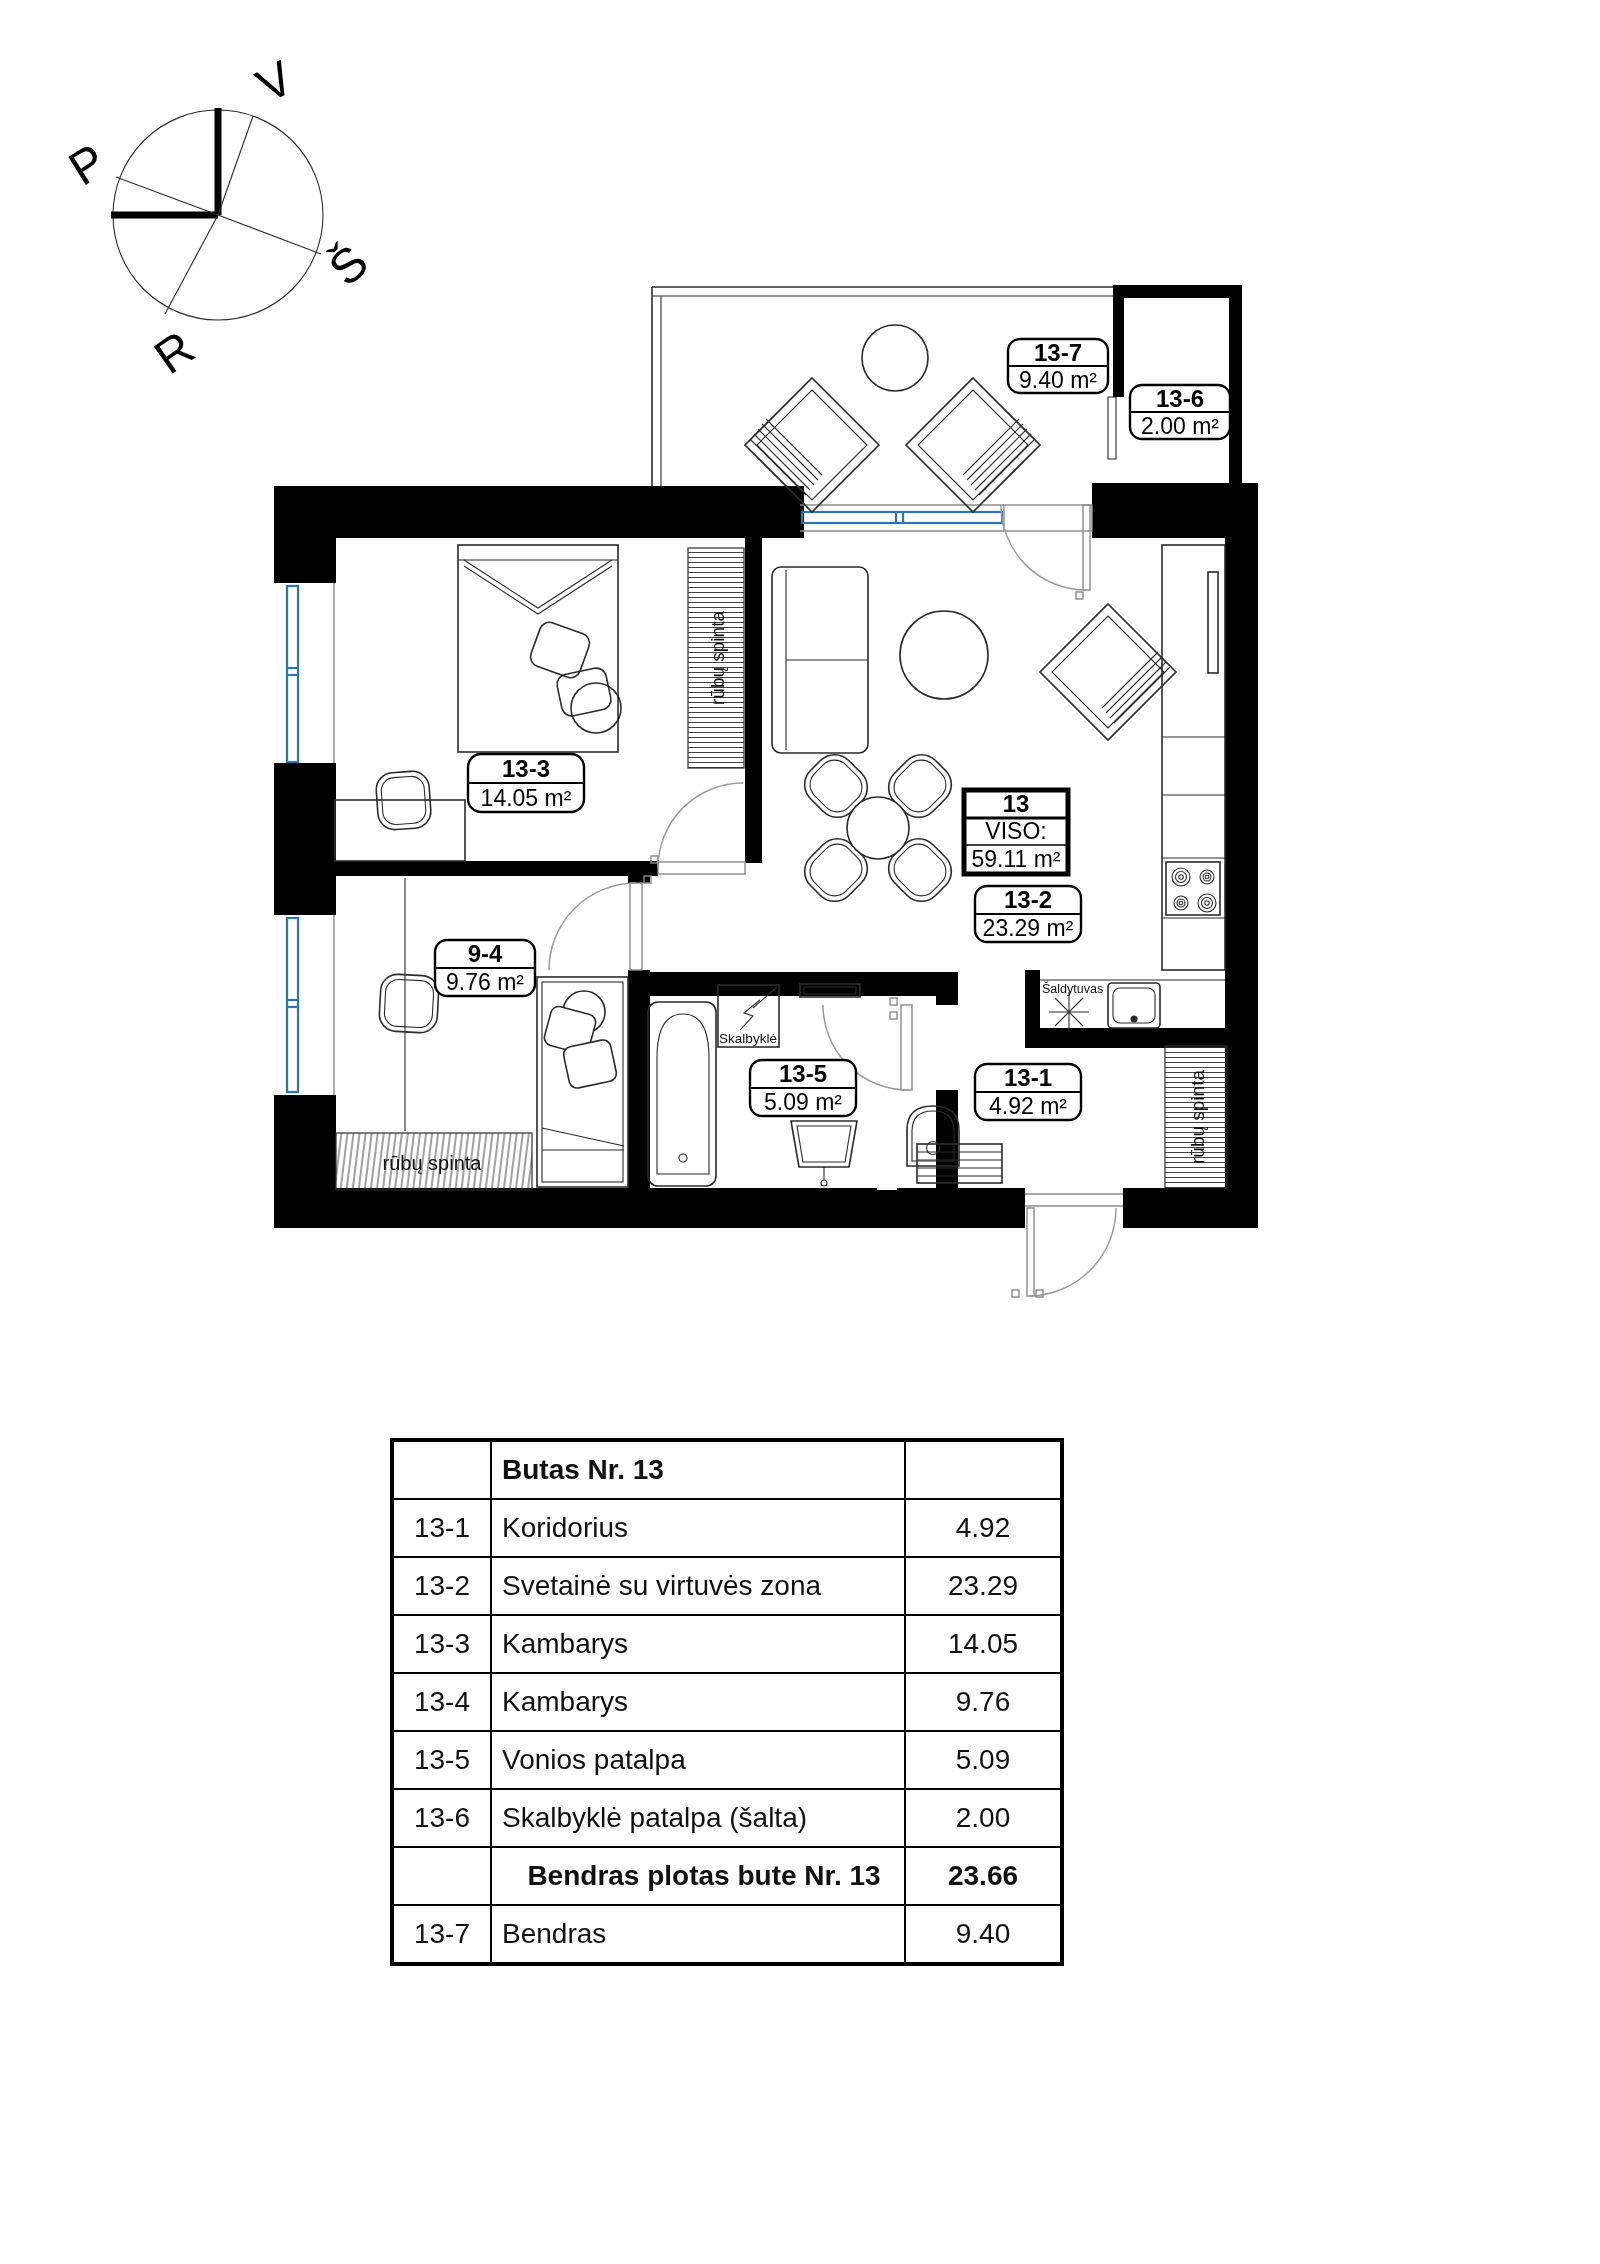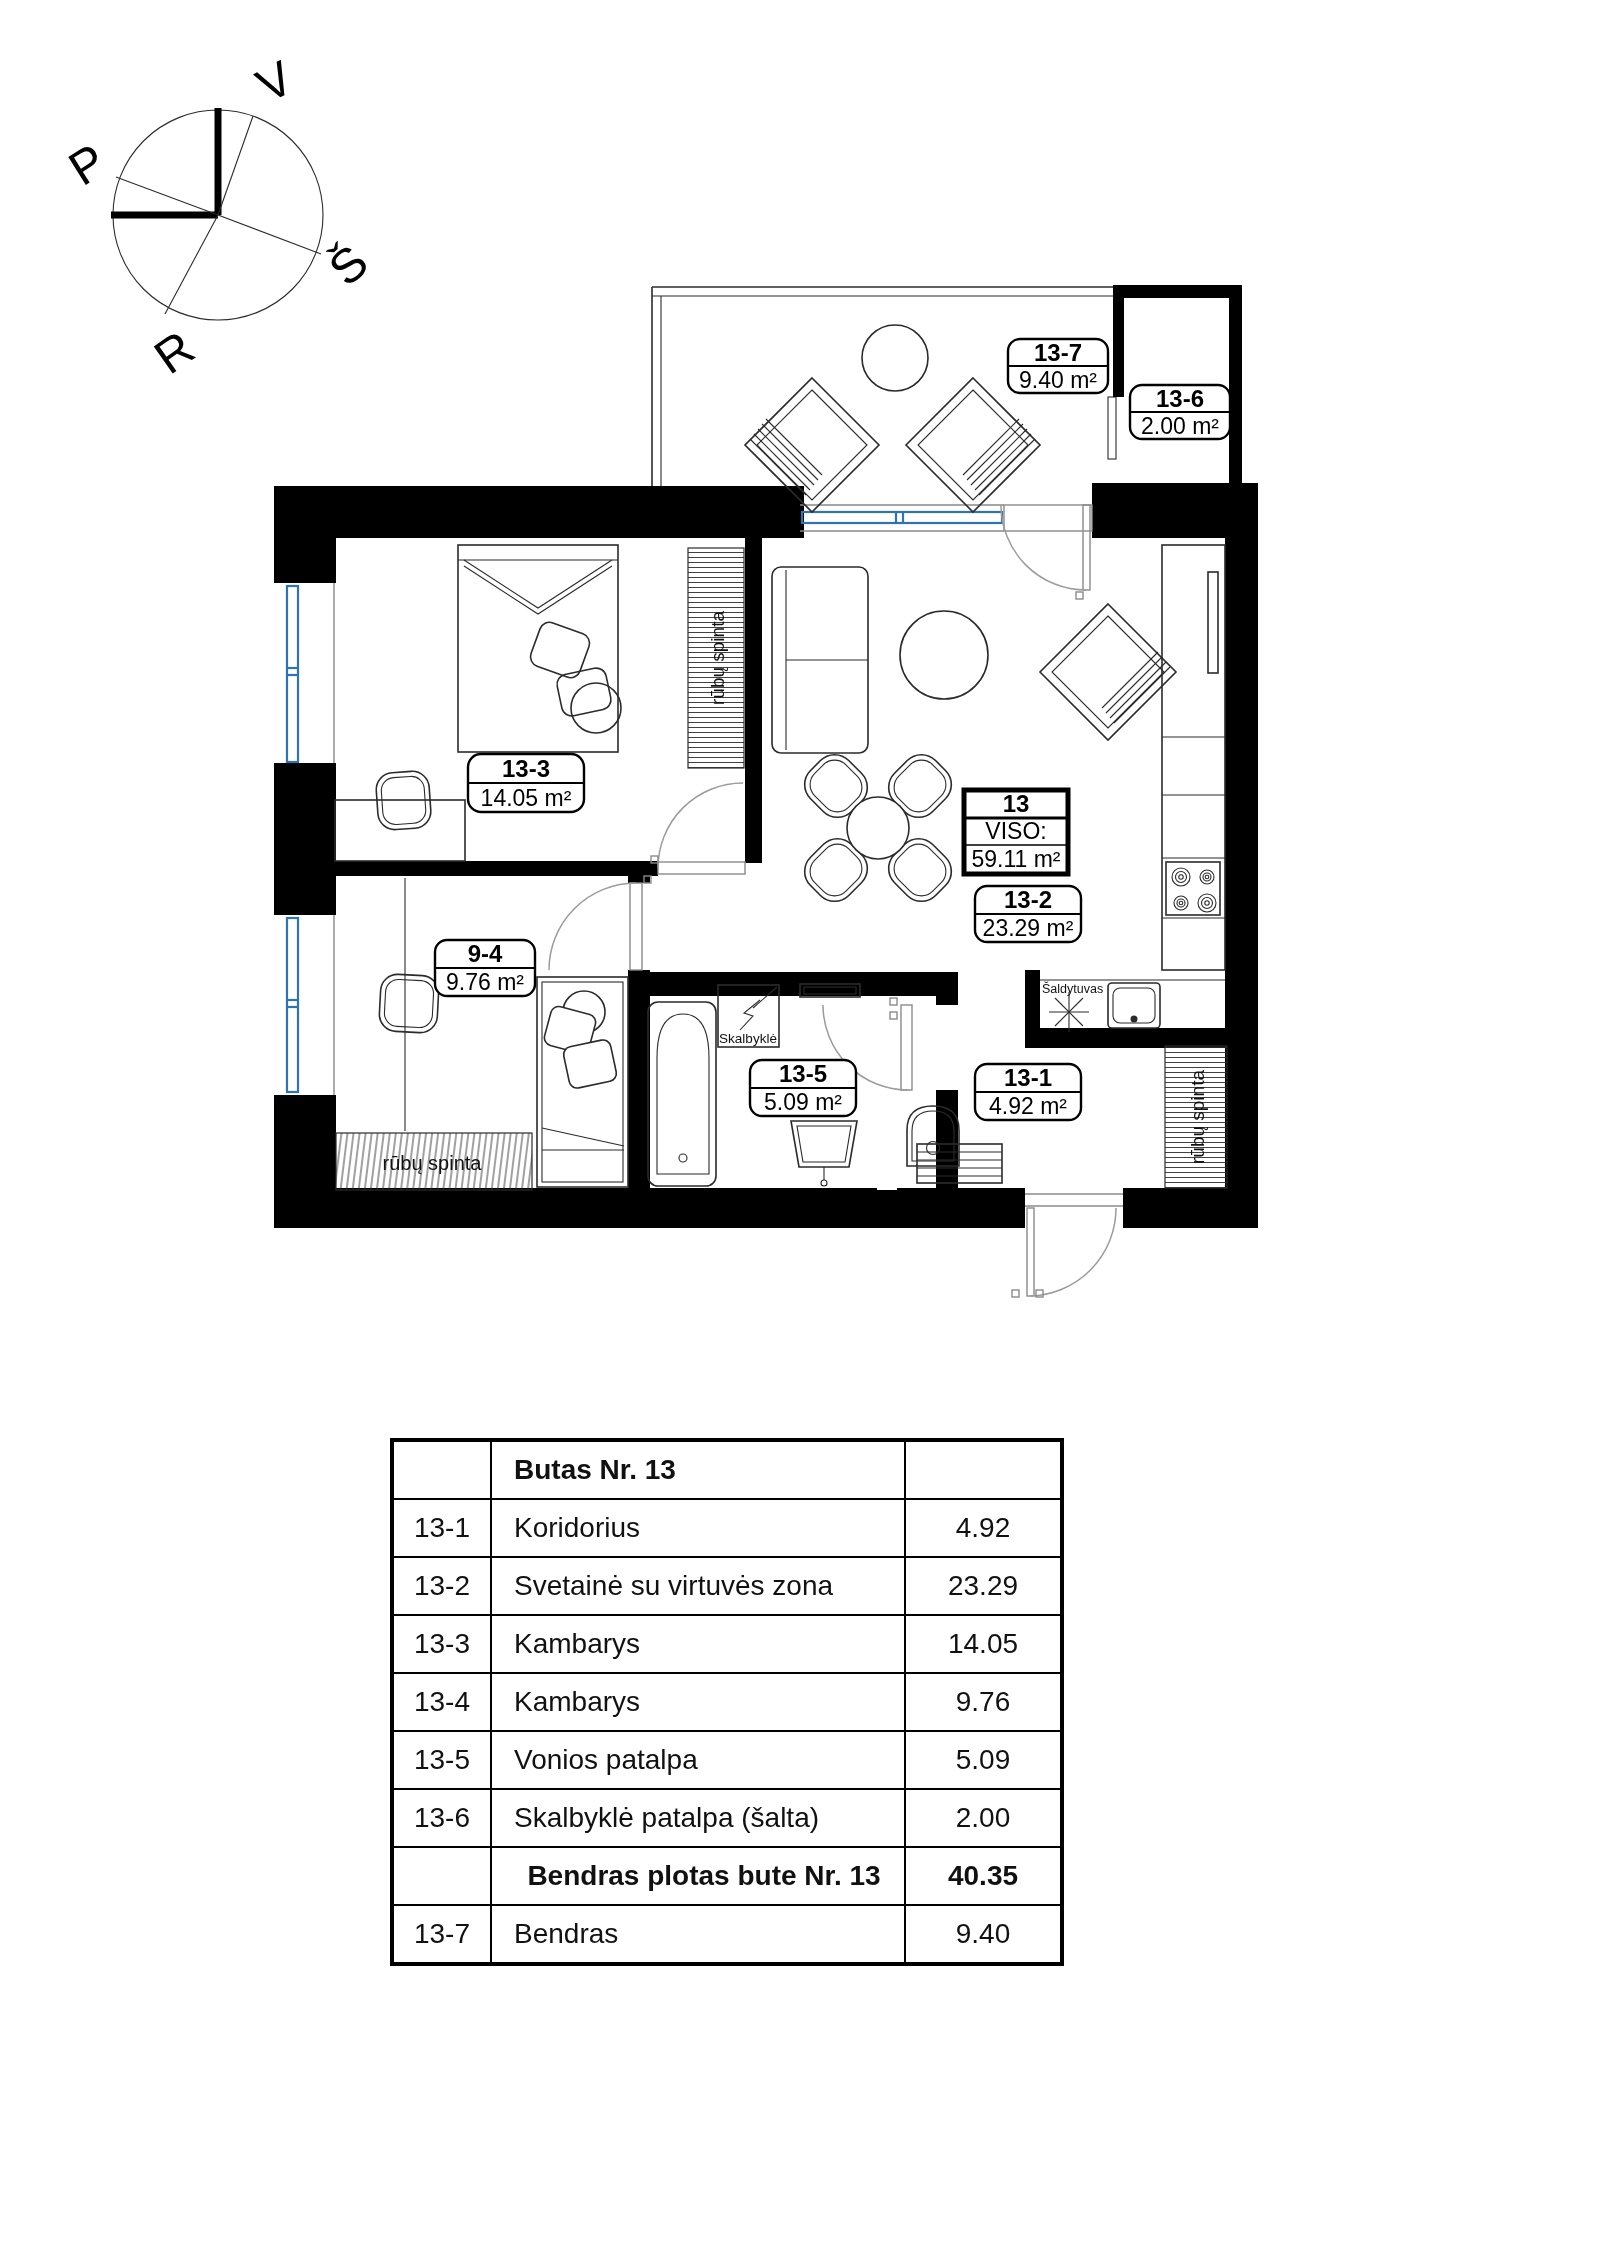--- a/index.html
+++ b/index.html
@@ -24,21 +24,21 @@
   .ann-xs{font:12.5px "Liberation Sans",sans-serif;fill:#111}
   .ann-s{font:13.5px "Liberation Sans",sans-serif;text-anchor:middle;fill:#111}
   .comp{font:48px "Liberation Sans",sans-serif;text-anchor:middle;fill:#000}
 
   
   .ftable{position:absolute;left:390px;top:1438px;width:666px;border:4px solid #000;background:#fff;font-size:28px;color:#111}
   .frow{display:grid;grid-template-columns:96px 414px 1fr;height:56px;border-top:2px solid #000}
   .frow.first{border-top:none}
   .fc{display:flex;align-items:center;justify-content:center;border-left:2px solid #000;height:100%;box-sizing:border-box}
   .fc.noleft{border-left:none}
-  .fc.fname{justify-content:flex-start;padding-left:22px}
+  .fc.fname{justify-content:flex-start;padding-left:10px}
   .fc.bold{font-weight:bold}
   .fc.centered{justify-content:center;padding-left:12px}
 </style>
 </head>
 <body>
 
 <div class="page">
 
 <svg class="plan-svg" width="1600" height="2264" viewBox="0 0 1600 2264" xmlns="http://www.w3.org/2000/svg">
 
@@ -415,21 +415,21 @@
       <div class="fc">5.09</div>
     </div>
     <div class="frow">
       <div class="fc noleft">13-6</div>
       <div class="fc fname">Skalbyklė patalpa (šalta)</div>
       <div class="fc">2.00</div>
     </div>
     <div class="frow">
       <div class="fc noleft"></div>
       <div class="fc fname centered bold">Bendras plotas  bute Nr. 13</div>
-      <div class="fc bold">40.35</div>
+      <div class="fc bold">23.66</div>
     </div>
     <div class="frow">
       <div class="fc noleft">13-7</div>
       <div class="fc fname">Bendras</div>
       <div class="fc">9.40</div>
     </div>
   </div>
 
 </div>
 

